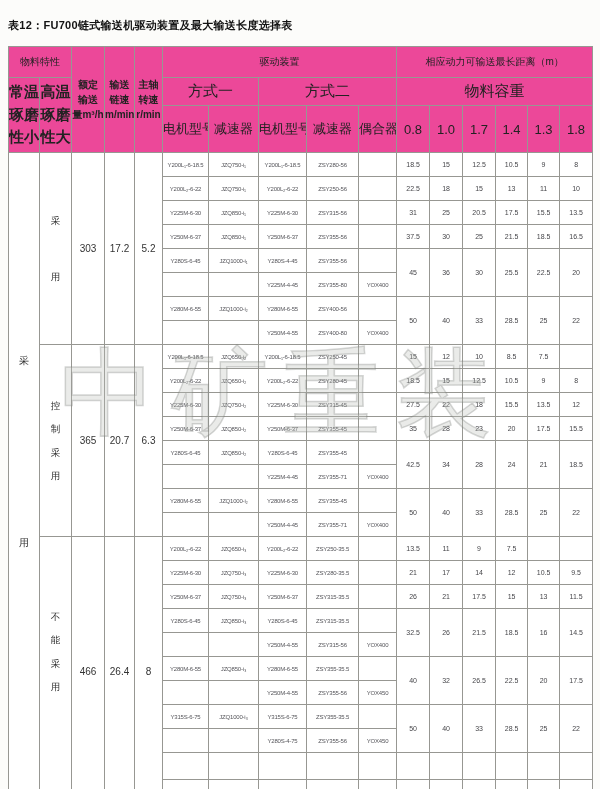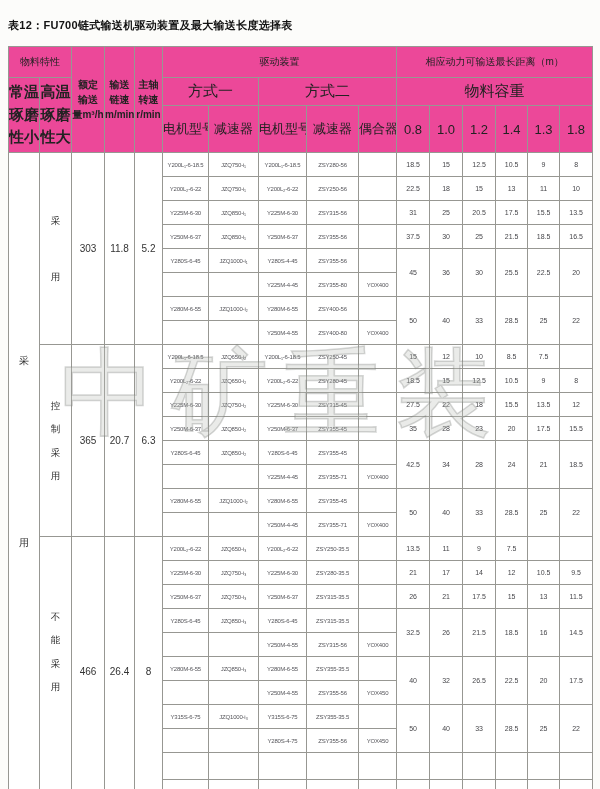--- a/index.html
+++ b/index.html
@@ -103,42 +103,42 @@
       <td colspan="6">物料容重</td>
     </tr>
     <tr class="h3">
       <td>电机型号</td>
       <td>减速器</td>
       <td>电机型号</td>
       <td>减速器</td>
       <td>偶合器</td>
       <td class="den">0.8</td>
       <td class="den">1.0</td>
-      <td class="den">1.2</td>
+      <td class="den">1.7</td>
       <td class="den">1.4</td>
       <td class="den">1.3</td>
       <td class="den">1.8</td>
     </tr>
   </thead>
   <tbody id="table-body">
       <tr>
         <td class="vcell" rowspan="27">
           <div class="vstack g-rail" style="height: 625px;">
             <span class="vchar">采</span>
             <span class="vchar">用</span>
           </div>
         </td>
         <td class="vcell" rowspan="8">
           <div class="vstack g-wide" style="height: 182px;">
             <span class="vchar">采</span>
             <span class="vchar">用</span>
           </div>
         </td>
         <td class="bignum" rowspan="8">303</td>
-        <td class="bignum" rowspan="8">11.8</td>
+        <td class="bignum" rowspan="8">17.2</td>
         <td class="bignum" rowspan="8">5.2</td>
         <td class="drive">Y200L₁-6-18.5</td>
         <td class="drive">JZQ750-i₁</td>
         <td class="drive">Y200L₁-6-18.5</td>
         <td class="drive">ZSY280-56</td>
         <td class="drive"></td>
         <td class="num">18.5</td>
         <td class="num">15</td>
         <td class="num">12.5</td>
         <td class="num">10.5</td>

